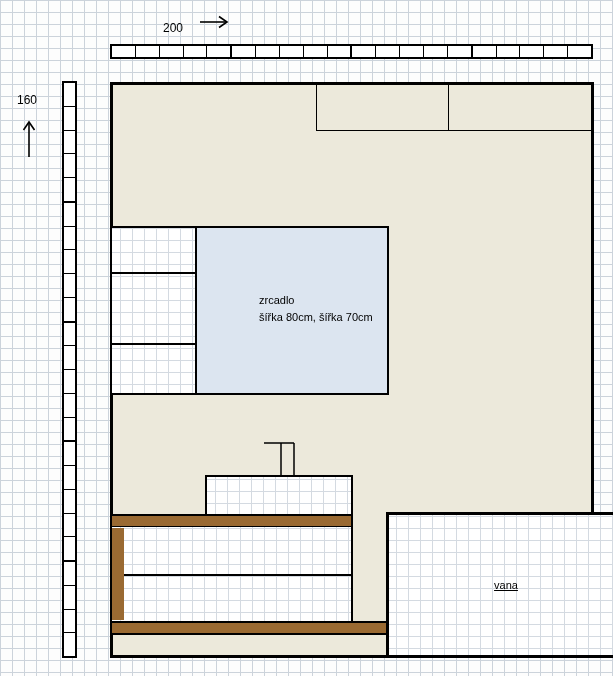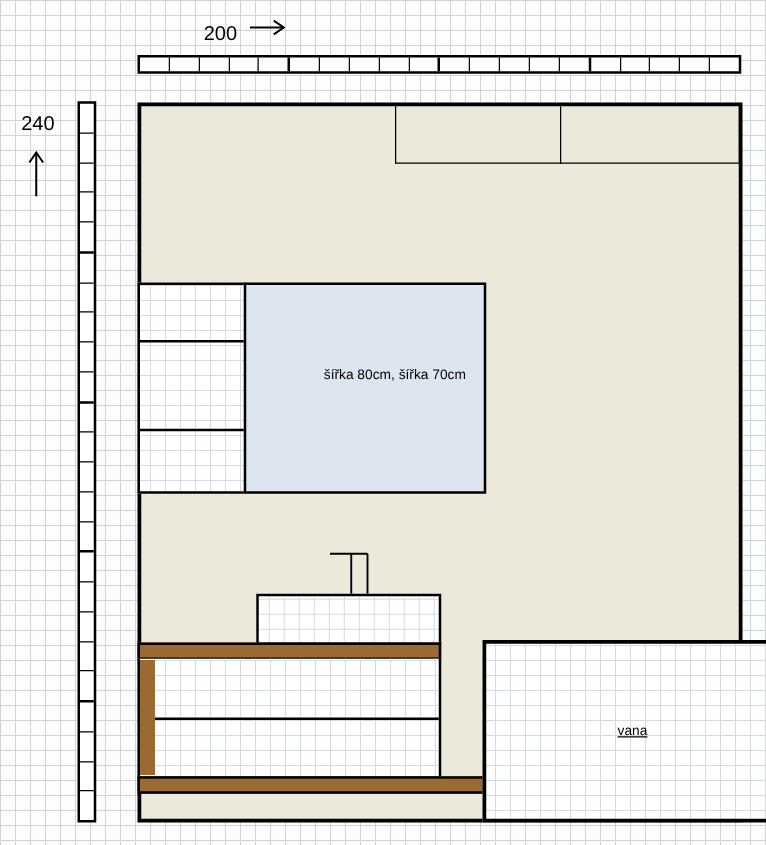--- a/index.html
+++ b/index.html
@@ -13,21 +13,21 @@
     background-size:12px 12px;
   }
   .abs{position:absolute; box-sizing:border-box;}
   .gridfill{
     background-color:#ffffff;
     background-image:
       linear-gradient(to right, #d4dae1 1px, transparent 1px),
       linear-gradient(to bottom, #d4dae1 1px, transparent 1px);
     background-size:12px 12px;
   }
-  .dim-label{font-size:16px; line-height:14px;}
+  .dim-label{font-size:12px; line-height:14px;}
   
   #wall{left:110px; top:82px; width:484px; height:576px; border:3px solid #000; background:#ECE9DB;}
   
   .ruler{background:#fff; border:2px solid #000; display:flex;}
   #ruler-top{left:110px; top:44px; width:483px; height:15px; flex-direction:row;}
   #ruler-left{left:62px; top:81px; width:15px; height:577px; flex-direction:column;}
   #ruler-top .cell{flex:1; border-right:1px solid #000;}
   #ruler-top .cell.thick{border-right-width:2px;}
   #ruler-top .cell:last-child{border-right:none;}
   #ruler-left .cell{flex:1; border-bottom:1px solid #000;}
@@ -71,21 +71,21 @@
 <div id="canvas">
 
   <div class="abs dim-label" id="label-200">200</div>
   <div class="abs" id="arrow-right">
     <svg width="34" height="18" xmlns="http://www.w3.org/2000/svg">
       <line x1="2" y1="9" x2="28" y2="9" stroke="#000" stroke-width="1.6"></line>
       <path d="M21 3.5 L29 9 L21 14.5" fill="none" stroke="#000" stroke-width="1.6"></path>
     </svg>
   </div>
 
-  <div class="abs dim-label" id="label-240">240</div>
+  <div class="abs dim-label" id="label-240">160</div>
   <div class="abs" id="arrow-up">
     <svg width="16" height="42" xmlns="http://www.w3.org/2000/svg">
       <line x1="8" y1="40" x2="8" y2="6" stroke="#000" stroke-width="1.6"></line>
       <path d="M2.5 13 L8 5 L13.5 13" fill="none" stroke="#000" stroke-width="1.6"></path>
     </svg>
   </div>
 
   <div class="abs ruler" id="ruler-top">
       <div class="cell"></div>
       <div class="cell"></div>
@@ -142,20 +142,21 @@
   <div class="abs top-cabinet" id="cabinet-b"></div>
 
   <div class="abs gridfill" id="shelf-unit">
     <div class="shelf-row"></div>
     <div class="shelf-row"></div>
     <div class="shelf-row"></div>
   </div>
 
   <div class="abs" id="mirror">
     <div class="mirror-text">
+      <div>zrcadlo</div>
       <div>šířka 80cm, šířka 70cm</div>
     </div>
   </div>
 
   <div class="abs" id="faucet">
     <svg width="36" height="40" xmlns="http://www.w3.org/2000/svg">
       <line x1="2" y1="3" x2="32" y2="3" stroke="#000" stroke-width="1.5"></line>
       <line x1="19" y1="3" x2="19" y2="38" stroke="#000" stroke-width="1.5"></line>
       <line x1="32" y1="3" x2="32" y2="38" stroke="#000" stroke-width="1.5"></line>
     </svg>

